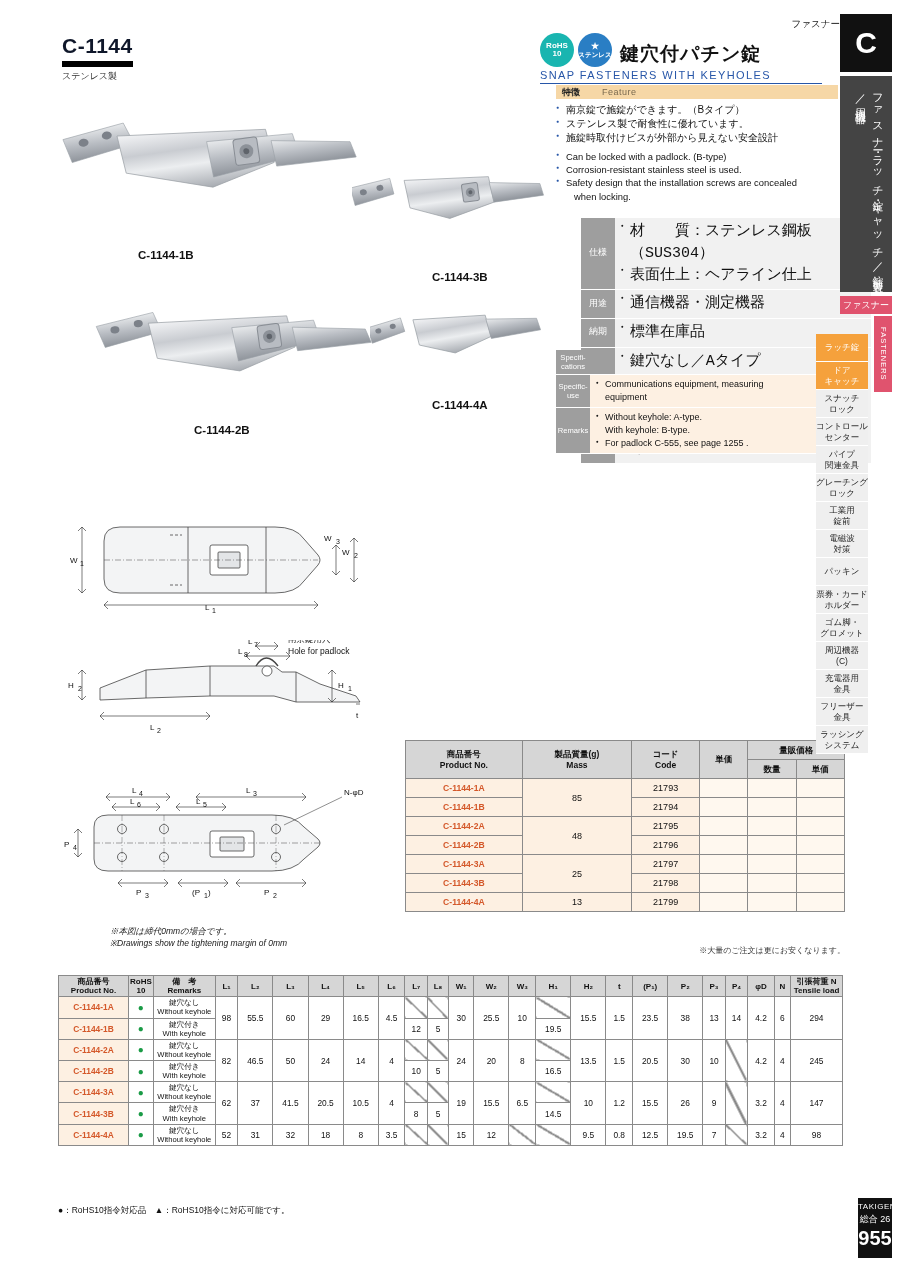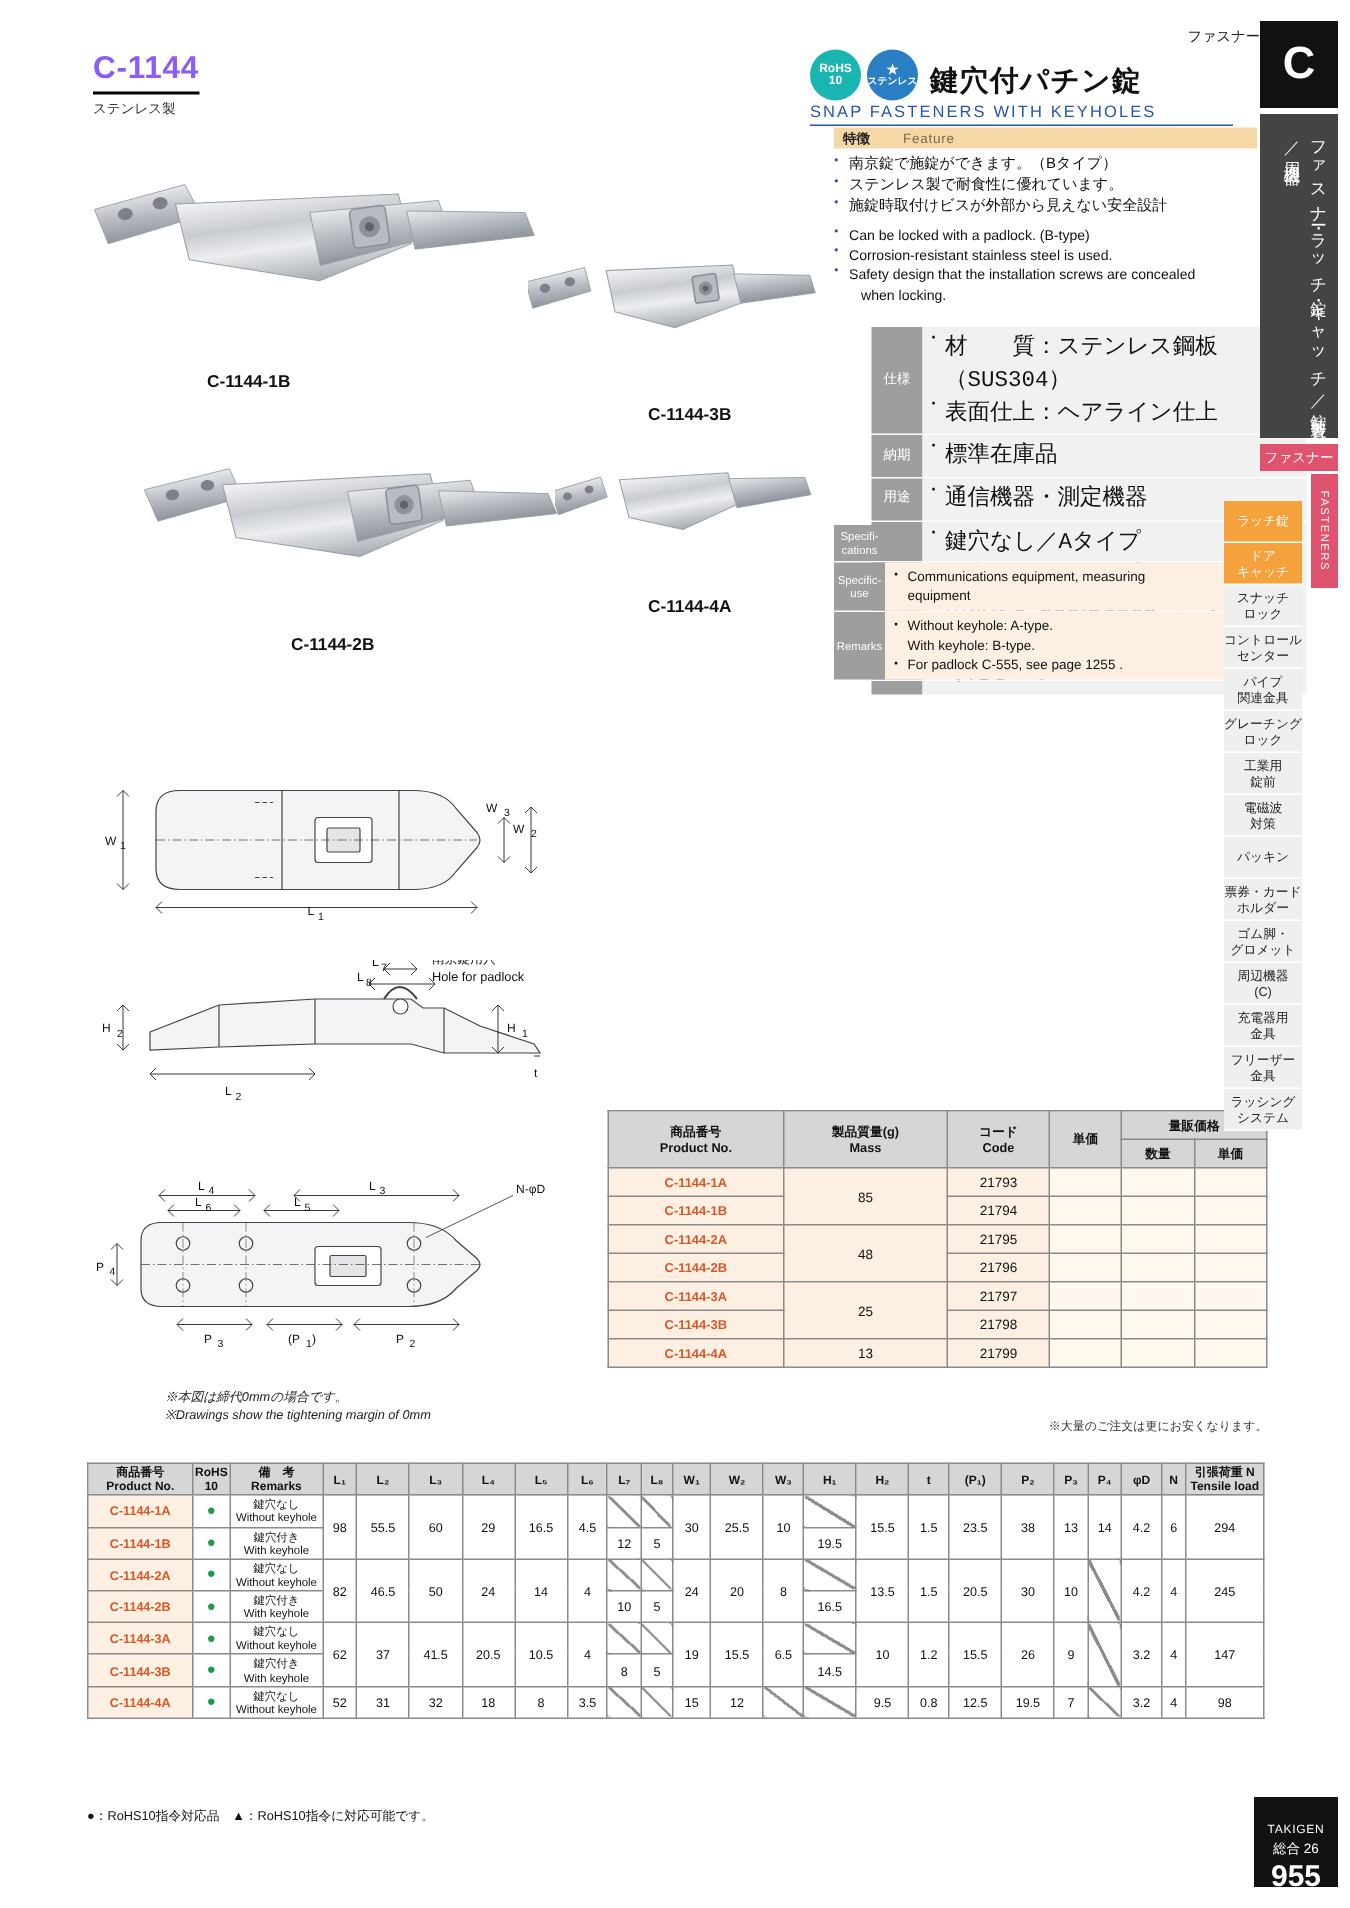--- a/index.html
+++ b/index.html
@@ -13,22 +13,22 @@
     position: relative;
     overflow: hidden;
   }
   .page { position: relative; width: 900px; height: 1272px; }
 
   
   .code-box {
     position: absolute; left: 62px; top: 34px;
   }
   .code-title {
-    font-size: 21px; font-weight: bold; color: #8b5cf6; letter-spacing: .5px;
-    border-bottom: 2px solid #000000; padding-bottom: 3px; display: inline-block;
+    font-size: 21px; font-weight: bold; color: #0f172a; letter-spacing: .5px;
+    border-bottom: 6px solid #000000; padding-bottom: 3px; display: inline-block;
   }
   .code-sub { font-size: 9px; color: #333; margin-top: 3px; }
 
   .title-block { position: absolute; left: 540px; top: 18px; width: 300px; }
   .title-jp-small { font-size: 9.5px; color: #222; text-align: right; margin-bottom: 2px; }
   .title-row { display: flex; align-items: flex-end; gap: 8px; justify-content: flex-start; }
   .badges { display: flex; gap: 4px; align-items: center; }
   .badge-rohs {
     width: 34px; height: 34px; border-radius: 50%; background: #19b5b0; color: #fff;
     display: flex; flex-direction: column; align-items: center; justify-content: center;
@@ -104,22 +104,22 @@
   }
   .tab-list { position: absolute; right: 8px; top: 316px; width: 76px; }
   .tab-item {
     width: 52px; min-height: 28px; border-bottom: 1px solid #fff;
     display: flex; align-items: center; justify-content: center; text-align: center;
     font-size: 8.5px; line-height: 1.25; color: #222;
   }
   .tab-item.orange { background: #f5a13c; color: #fff; }
   .tab-item.gray { background: #efefef; }
   .takigen-box {
-    position: absolute; right: 8px; bottom: 14px; width: 56px; height: 60px;
-    background: #111; color: #fff; text-align: center; padding-top: 17px;
+    position: absolute; right: 8px; bottom: 14px; width: 34px; height: 60px;
+    background: #111; color: #fff; text-align: center; padding-top: 4px;
   }
   .takigen-box .tg { font-size: 8px; letter-spacing: .5px; }
   .takigen-box .sogo { font-size: 9px; margin-top: 2px; }
   .takigen-box .pg { font-size: 20px; font-weight: bold; margin-top: 1px; }
 
   
   .price-table {
     position: absolute; left: 405px; top: 740px; width: 440px;
     border-collapse: collapse; font-size: 9px;
   }
@@ -208,29 +208,29 @@
 
   <div class="spec-jp">
     <div class="spec-row">
       <div class="spec-label">仕様</div>
       <div class="spec-val">
         <span class="b">材　　質：ステンレス鋼板（SUS304）</span>
         <span class="b">表面仕上：ヘアライン仕上</span>
       </div>
     </div>
     <div class="spec-row">
+      <div class="spec-label">用途</div>
+      <div class="spec-val">
+        <span class="b">通信機器・測定機器</span>
+      </div>
+    </div>
+    <div class="spec-row">
       <div class="spec-label">納期</div>
       <div class="spec-val">
         <span class="b">標準在庫品</span>
-      </div>
-    </div>
-    <div class="spec-row">
-      <div class="spec-label">用途</div>
-      <div class="spec-val">
-        <span class="b">通信機器・測定機器</span>
       </div>
     </div>
     <div class="spec-row">
       <div class="spec-label">備考</div>
       <div class="spec-val">
         <span class="b">鍵穴なし／Aタイプ</span>
         <span class="b">鍵穴付き／Bタイプ</span>
         <span class="b">南京錠C-555は1255ページをご参照</span>
         <span class="cont">ください。</span>
       </div>

